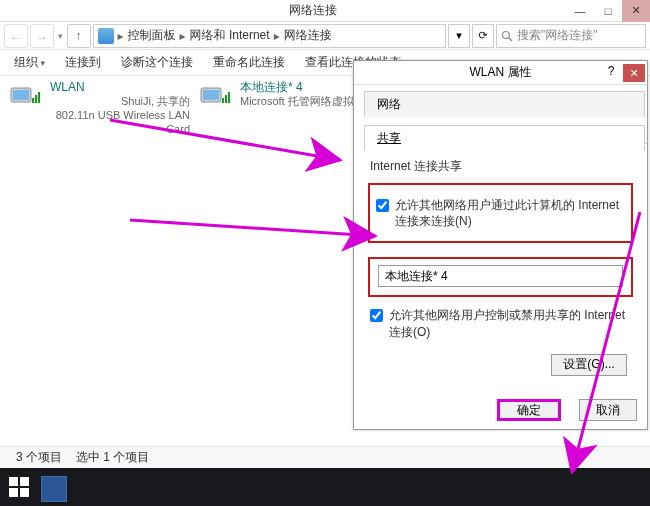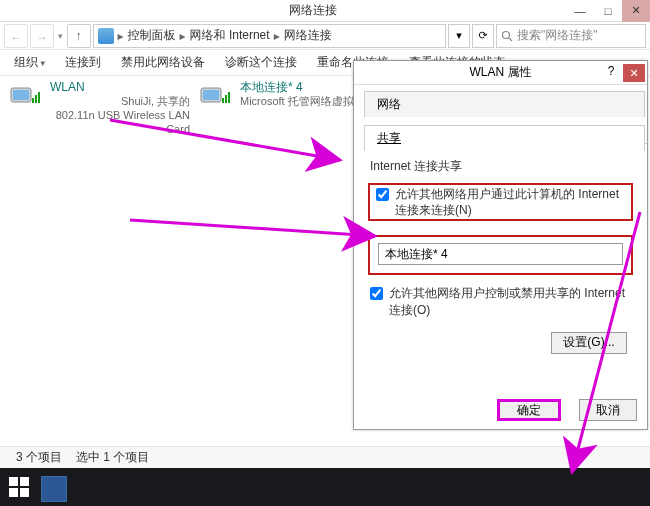--- a/index.html
+++ b/index.html
@@ -54,21 +54,21 @@
   .dlg-title .t { font-size:12px;}
   .dlg-title .qmark { position:absolute; right:26px; top:3px; width:20px; height:18px; font-size:12px; text-align:center;}
   .dlg-title .x { position:absolute; right:2px; top:3px; width:22px; height:18px; background:#c75050; color:#fff; font-size:11px; display:flex;align-items:center;justify-content:center;}
   .tabs { display:flex; margin:6px 0 0 10px; border-bottom:1px solid #ccc;flex-direction:column;}
   .tab { padding:4px 12px; border:1px solid #ccc; border-bottom:none; margin-right:2px; background:#f4f4f4; font-size:12px;}
   .tab.active { background:#fff; position:relative; top:8px;text-decoration:underline;}
   .tabbody { padding:10px 14px; }
   .group-label { font-size:12px; margin:4px 0 8px 2px; color:#333;}
   .chk-row { display:flex; align-items:flex-start; gap:6px; font-size:12px; line-height:1.35; color:#333;}
   .chk-row input { margin-top:2px;}
-  .box-red { border:2px solid #c01919; padding:1px 6px; }
+  .box-red { border:2px solid #c01919; padding:12px 6px; }
   .home-label { font-size:12px; margin:2px 0 4px 4px; color:#333;}
   .home-input { width:100%; height:22px; border:1px solid #999; padding:2px 6px; font-size:12px; background:#fff;}
   .settings-btn { width:76px; height:22px; border:1px solid #999; background:#f0f0f0; font-size:12px; display:flex;align-items:center;justify-content:center; margin:14px 6px 0 auto;}
 
   .dlg-buttons { position:absolute; bottom:8px; right:10px; display:flex; gap:18px;}
   .ok-btn { width:64px; height:22px; border:3px solid #d600d6; background:#f0f0f0; font-size:12px; display:flex;align-items:center;justify-content:center;}
   .cancel-btn { width:58px; height:22px; border:1px solid #999; background:#f0f0f0; font-size:12px; display:flex;align-items:center;justify-content:center;}
 
   
   svg.anno { position:absolute; top:0; left:0; width:650px; height:506px; pointer-events:none; z-index:10;}
@@ -109,21 +109,20 @@
         <circle cx="5" cy="5" r="3.5" fill="none" stroke="#888" stroke-width="1.2"></circle>
         <line x1="8" y1="8" x2="11" y2="11" stroke="#888" stroke-width="1.2"></line>
       </svg>
     <span>搜索"网络连接"</span>
   </div>
 </div>
 
 <div class="cmdbar">
   <div class="cmd-item drop">组织</div>
   <div class="cmd-item">连接到</div>
-  <div class="cmd-item">禁用此网络设备</div>
   <div class="cmd-item">诊断这个连接</div>
   <div class="cmd-item">重命名此连接</div>
   <div class="cmd-item">查看此连接的状态</div>
   <div class="spacer"></div>
 </div>
 
 <div class="content">
   <div class="net-item" style="top:4px; left:10px;">
     <div class="icon">
       <svg viewBox="0 0 32 32">

